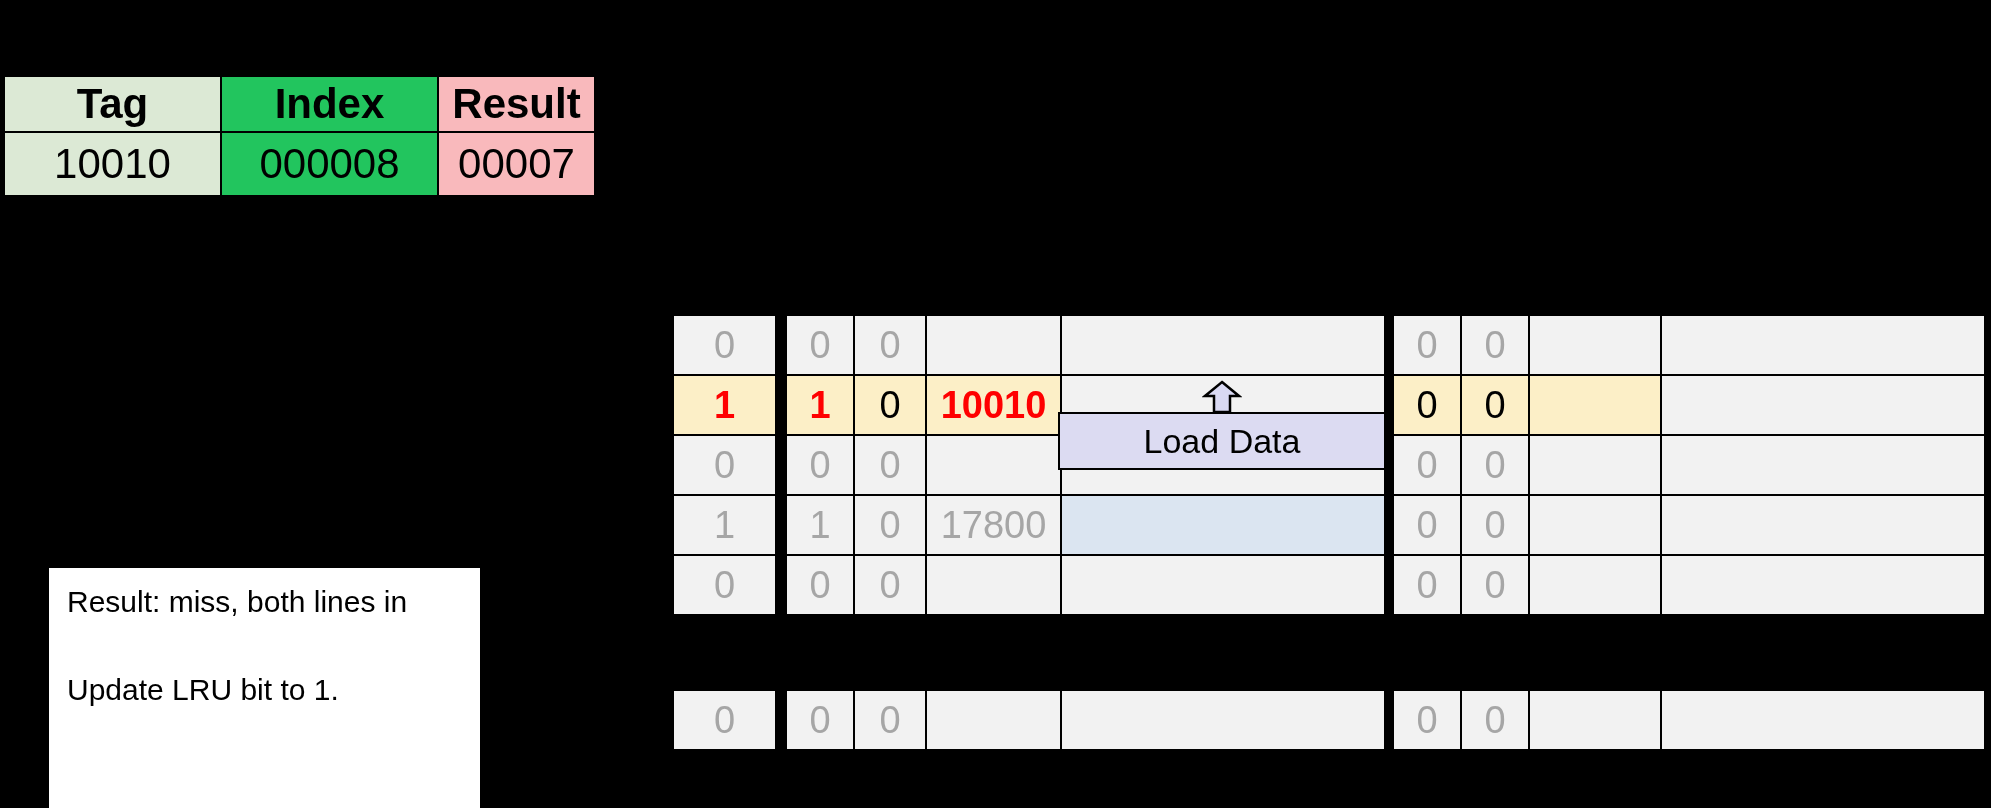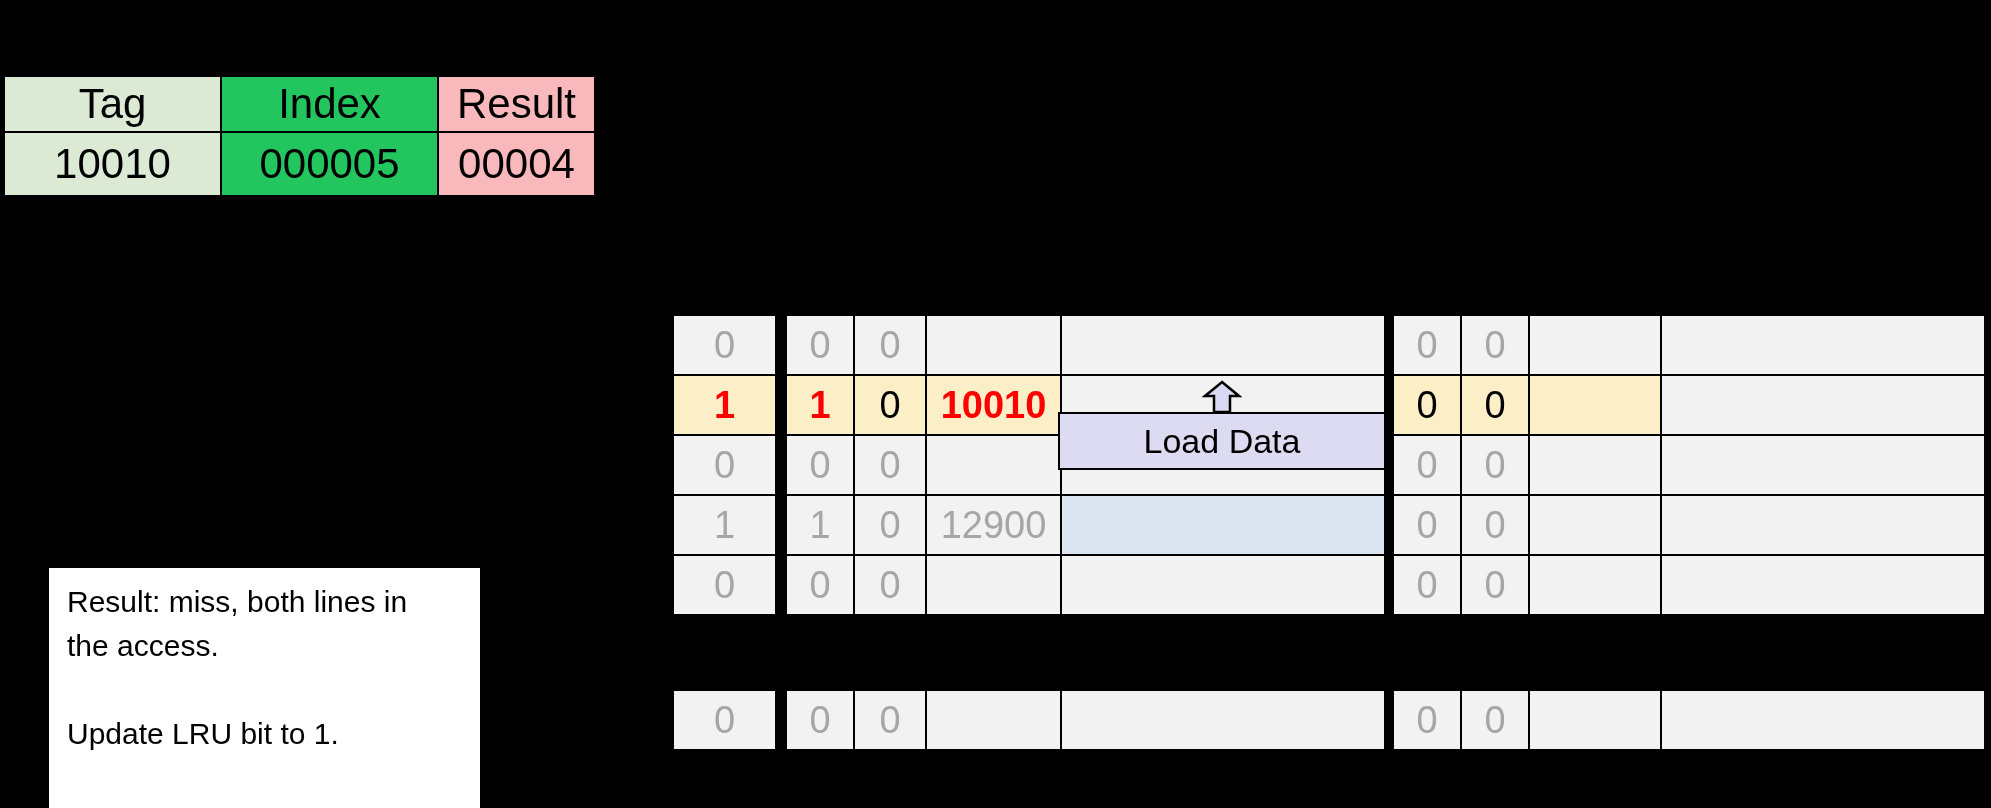--- a/index.html
+++ b/index.html
@@ -12,21 +12,21 @@
   td {
     border:2px solid #000; background:#f2f2f2;
     text-align:center; vertical-align:middle;
     padding:0; overflow:hidden;
     font-size:38px; color:#a6a6a6;
   }
   tr { height:60px; }
 
   
   .addr td { font-size:42px; color:#000; }
-  .addr .r-head { height:56px; }
+  .addr .r-head { height:56px;font-weight:bold; }
   .addr .r-val  { height:64px; }
   .addr .c-tag    { background:#dce9d5; }
   .addr .c-index  { background:#22c55e; }
   .addr .c-offset { background:#f9b9bc; }
 
   
   .hl   { background:#fcefc7; }
   .red  { color:#ff0000; font-weight:bold; }
   .blk  { color:#000000; }
   .blue { background:#dbe5f1; }
@@ -60,22 +60,22 @@
         <col style="width:157px">
       </colgroup>
     <tbody>
         <tr class="r-head">
       <td class="c-tag">Tag</td>
       <td class="c-index">Index</td>
       <td class="c-offset">Result</td>
     </tr>
     <tr class="r-val">
       <td class="c-tag">10010</td>
-      <td class="c-index">000005</td>
-      <td class="c-offset">00004</td>
+      <td class="c-index">000008</td>
+      <td class="c-offset">00007</td>
     </tr>
   </tbody>
     </table>
 
   <table style="left:672px; top:314px; width:105px;">
     <tbody>
         <tr>
           <td>0</td>
         </tr>
     <tr>
@@ -115,21 +115,21 @@
     </tr>
     <tr>
       <td>0</td>
       <td>0</td>
       <td></td>
       <td></td>
     </tr>
     <tr>
       <td>1</td>
       <td>0</td>
-      <td>12900</td>
+      <td>17800</td>
       <td class="blue"></td>
     </tr>
     <tr>
       <td>0</td>
       <td>0</td>
       <td></td>
       <td></td>
     </tr>
   </tbody>
     </table>
@@ -220,18 +220,17 @@
       <polygon points="20,2 37,16 28,16 28,32 12,32 12,16 3,16" fill="#d9d9f3" stroke="#000000" stroke-width="2.5" stroke-linejoin="miter"></polygon>
     </svg>
   </div>
 
   <div class="load-box">
     <span>Load Data</span>
   </div>
 
   <div class="result-box">
     <div class="result-line">Result: miss, both lines in</div>
-    <div class="result-line">the access.</div>
     <div class="result-line"></div>
     <div class="result-line">Update LRU bit to 1.</div>
   </div>
 
 </div>
 
 </body></html>

